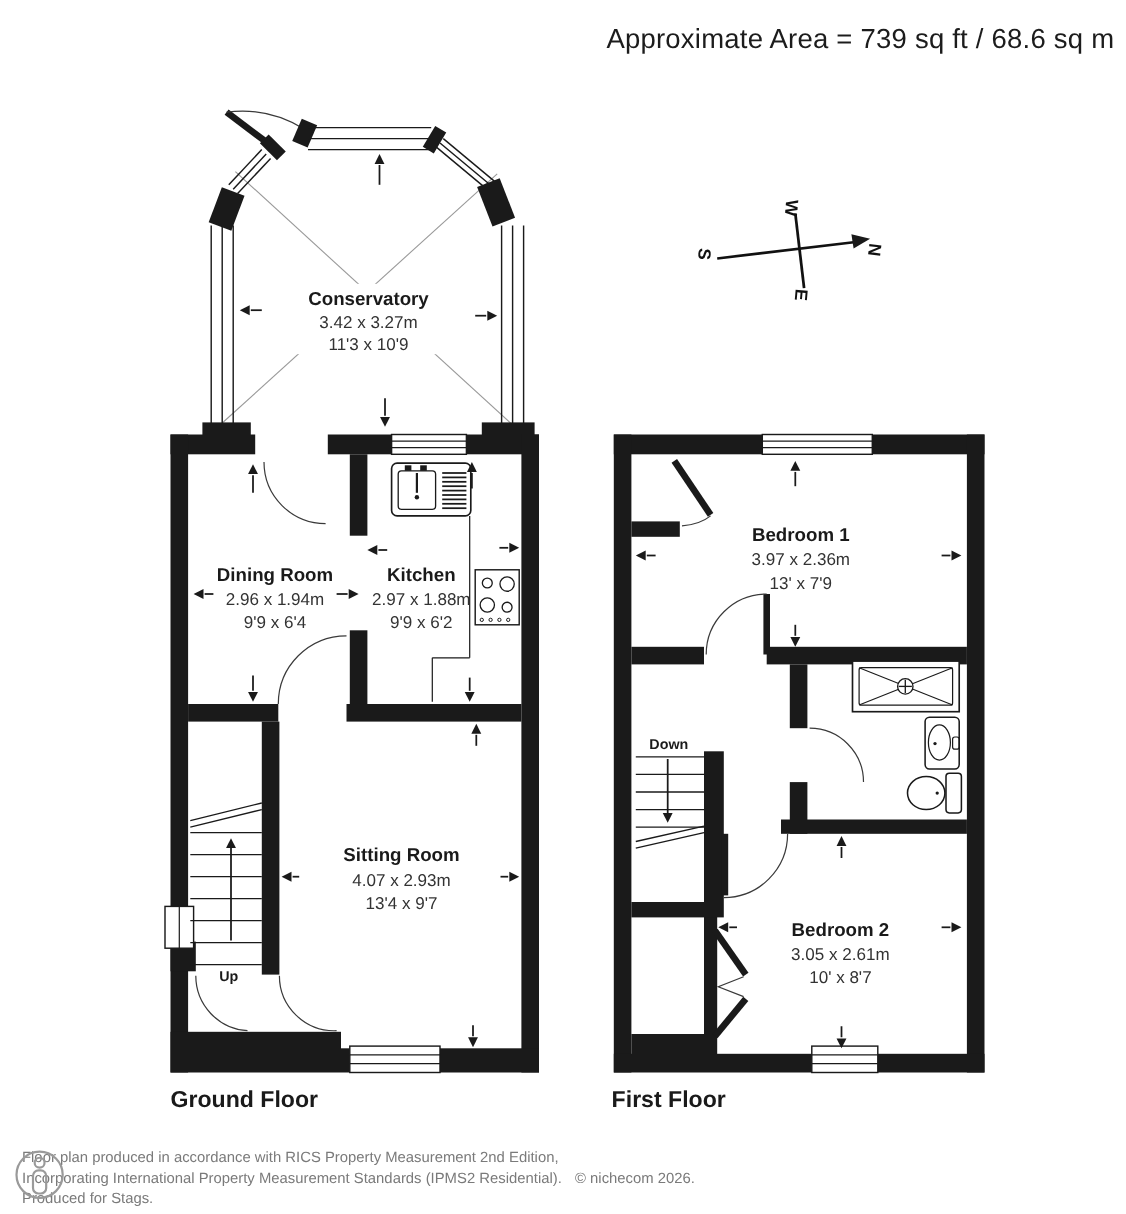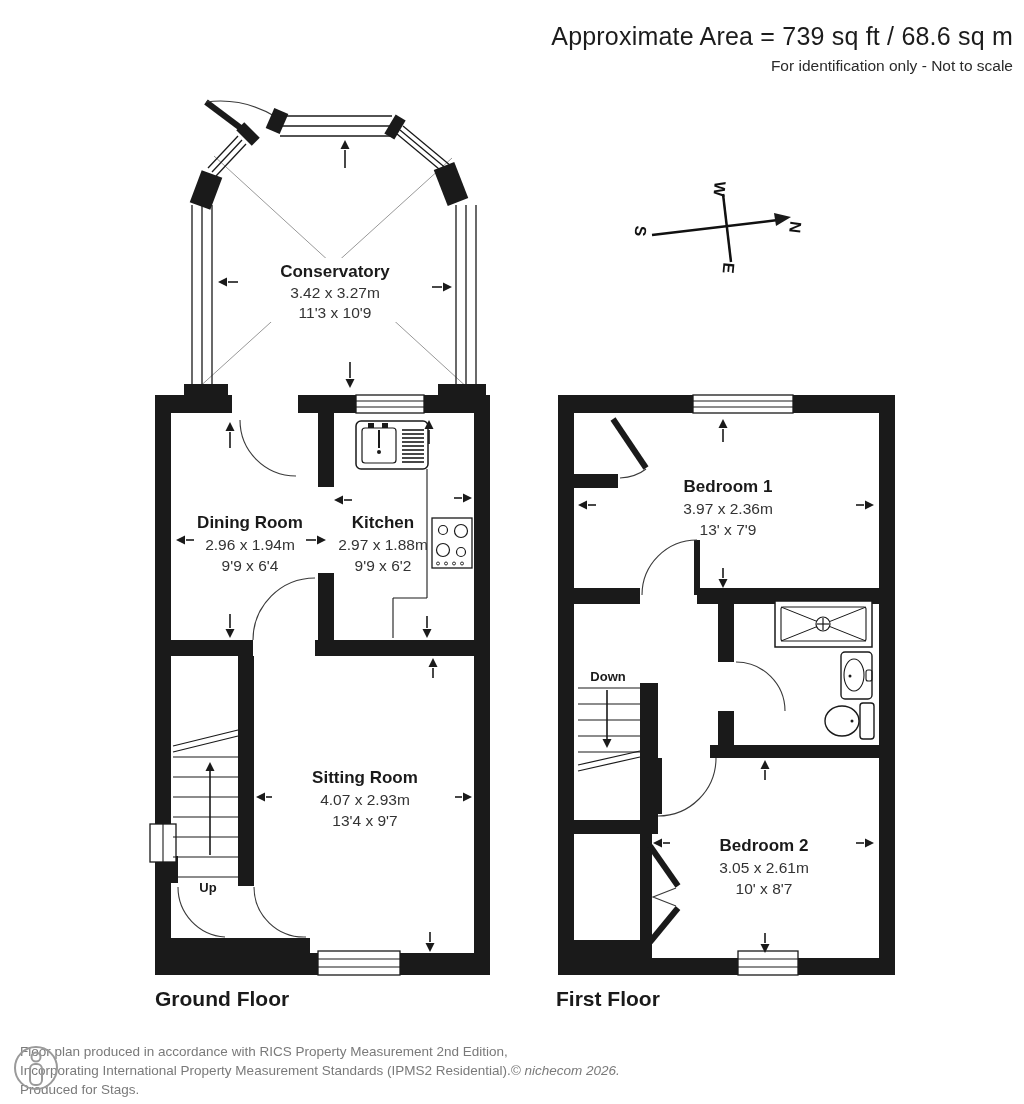--- a/index.html
+++ b/index.html
@@ -24,31 +24,30 @@
   .ahead{fill:#1a1a1a;}
   .roomname{font-size:17px;font-weight:700;fill:#1a1a1a;text-anchor:middle;}
   .roomdim{font-size:15.5px;fill:#333;text-anchor:middle;}
   .stairlbl{font-size:13px;font-weight:700;fill:#1a1a1a;text-anchor:middle;}
   .floorlbl{font-size:21px;font-weight:700;fill:#1a1a1a;}
   .cmp{stroke:#111;stroke-width:2.5;}
   .cmplbl{font-size:16px;font-weight:700;fill:#111;text-anchor:middle;}
   .footer{position:absolute;left:12px;top:1042px;display:flex;align-items:flex-start;}
   .ftext{margin-left:8px;font-size:13.5px;color:#7a7a7a;line-height:19px;}
   .frow{display:flex;}
-  .fcopy{font-style:italic;}
+  .fcopy{margin-left:12px;}
   .fref{margin-left:16px;margin-top:22px;}
 </style>
 </head>
 <body>
 
 <div id="page">
 
   <div class="hdr">
     <div class="hdr-area">Approximate Area = 739 sq ft / 68.6 sq m</div>
-    <div class="hdr-disc">For identification only - Not to scale</div>
   </div>
 
   <svg width="1024" height="1104" viewBox="0 0 1024 1104">
 
     <g>
       <line class="cmp" x1="652" y1="235" x2="778" y2="220"></line>
       <polygon class="ahead" points="791,217 774,213 776,226"></polygon>
       <line class="cmp" x1="723" y1="194" x2="731" y2="262"></line>
       <text class="cmplbl" x="719" y="194" transform="rotate(95 719 189)">W</text>
       <text class="cmplbl" x="797" y="230" transform="rotate(97 795 225)">N</text>

